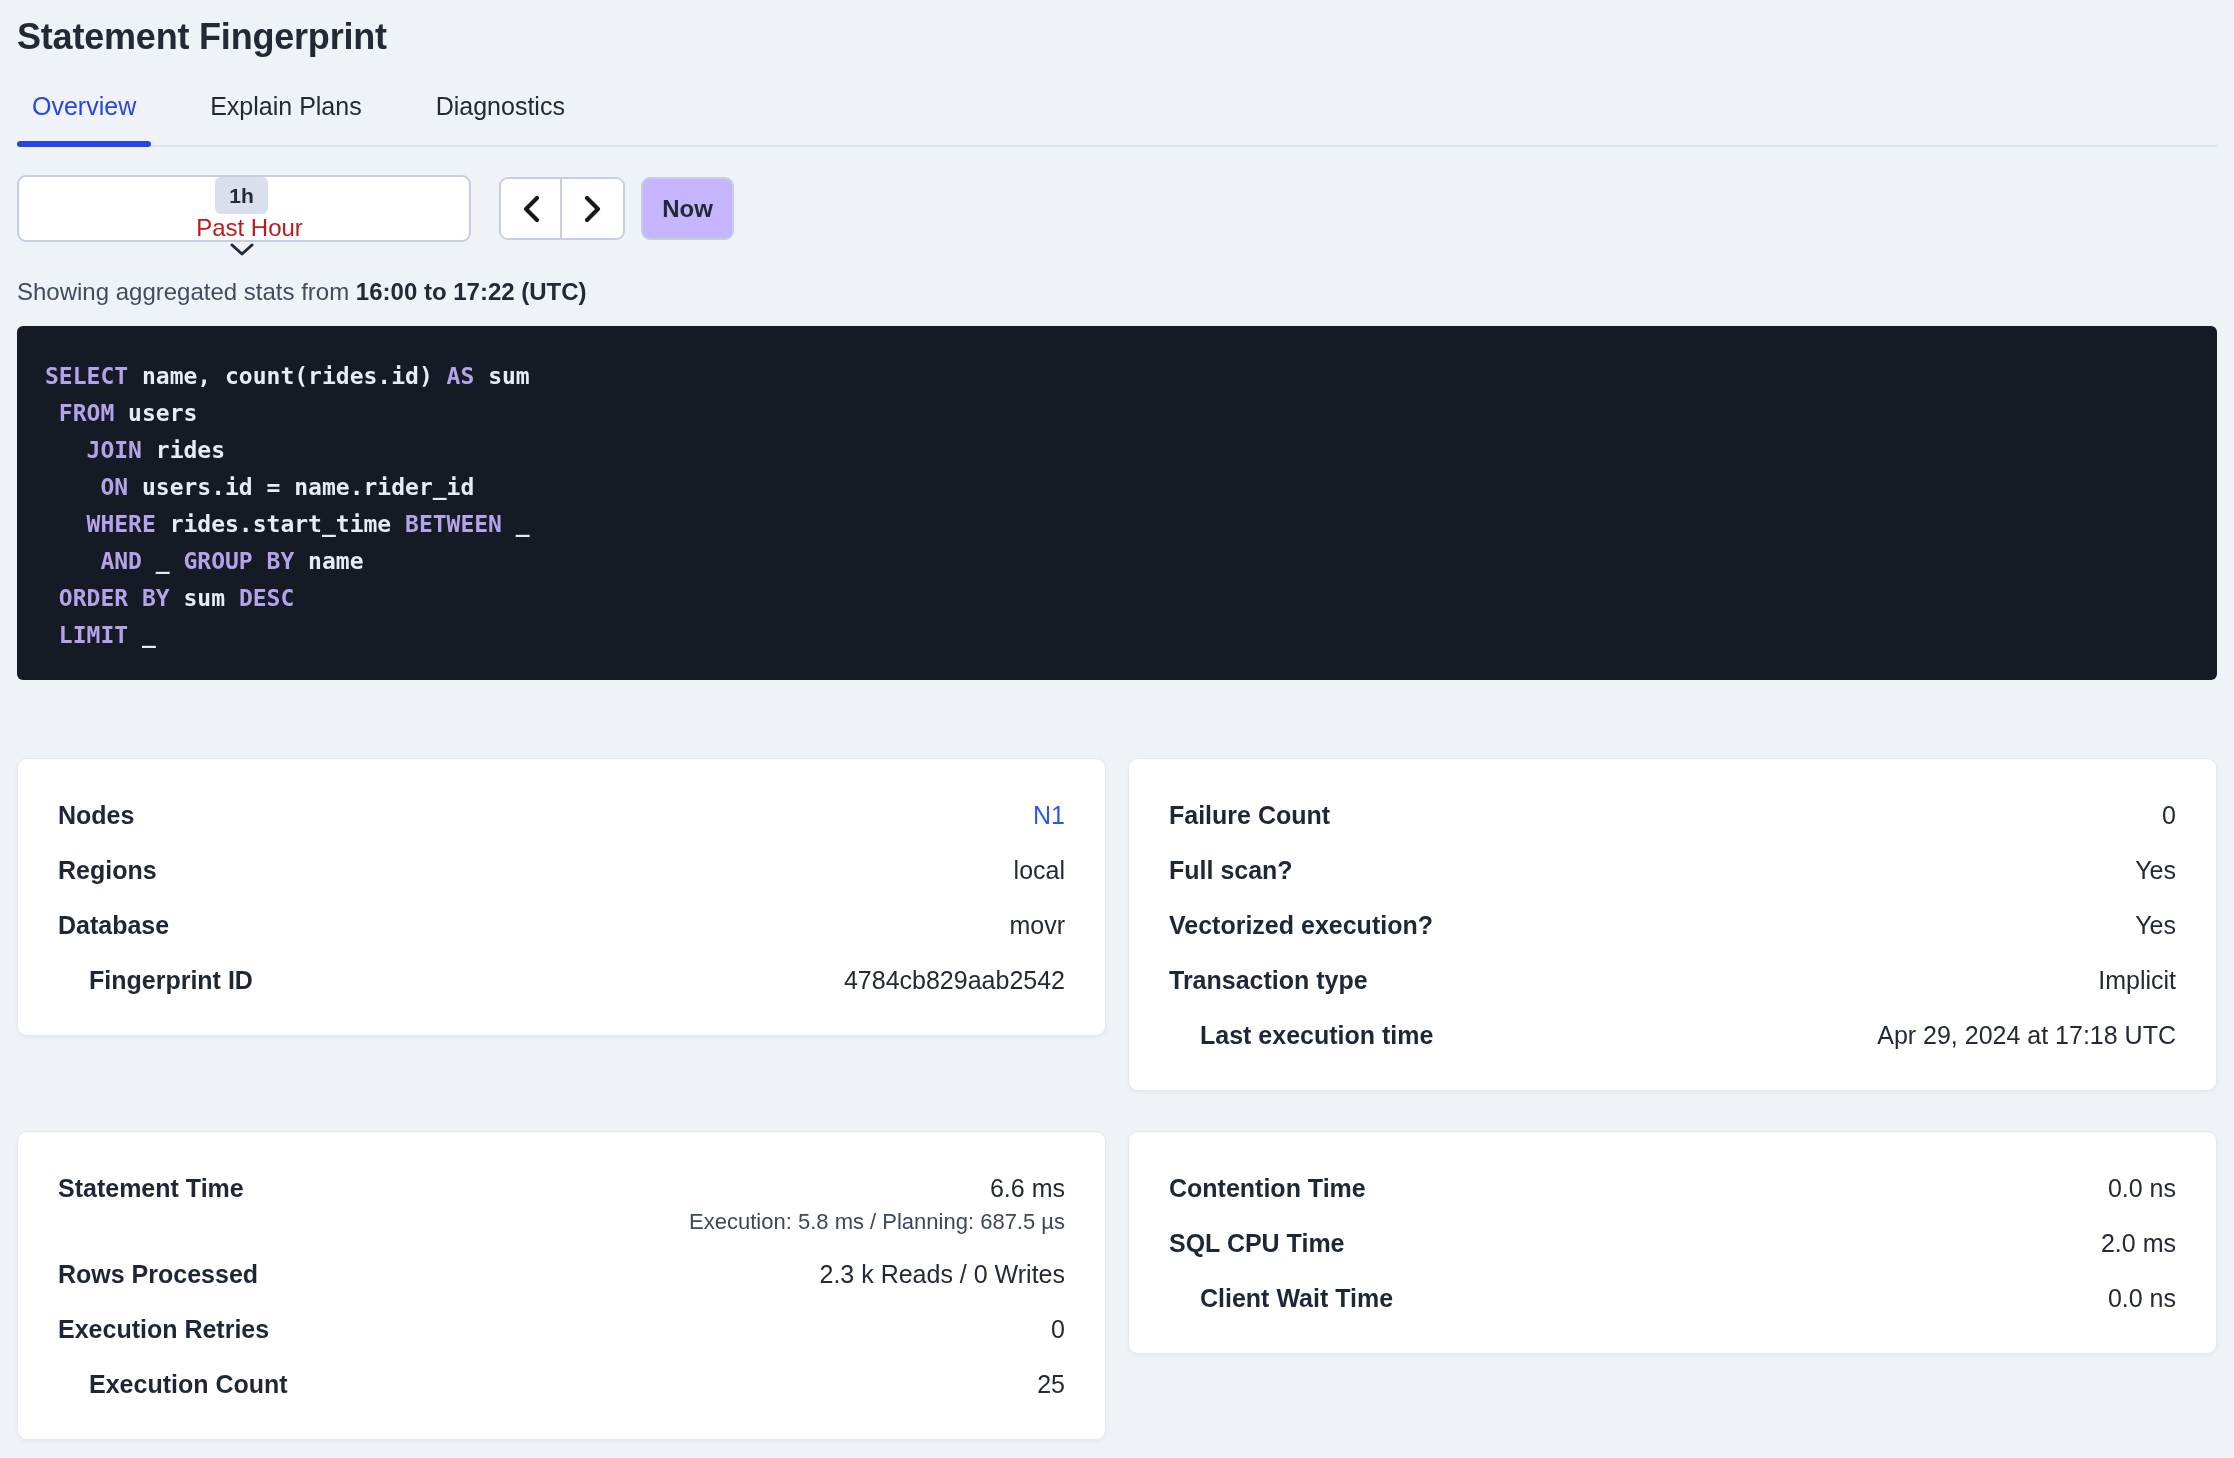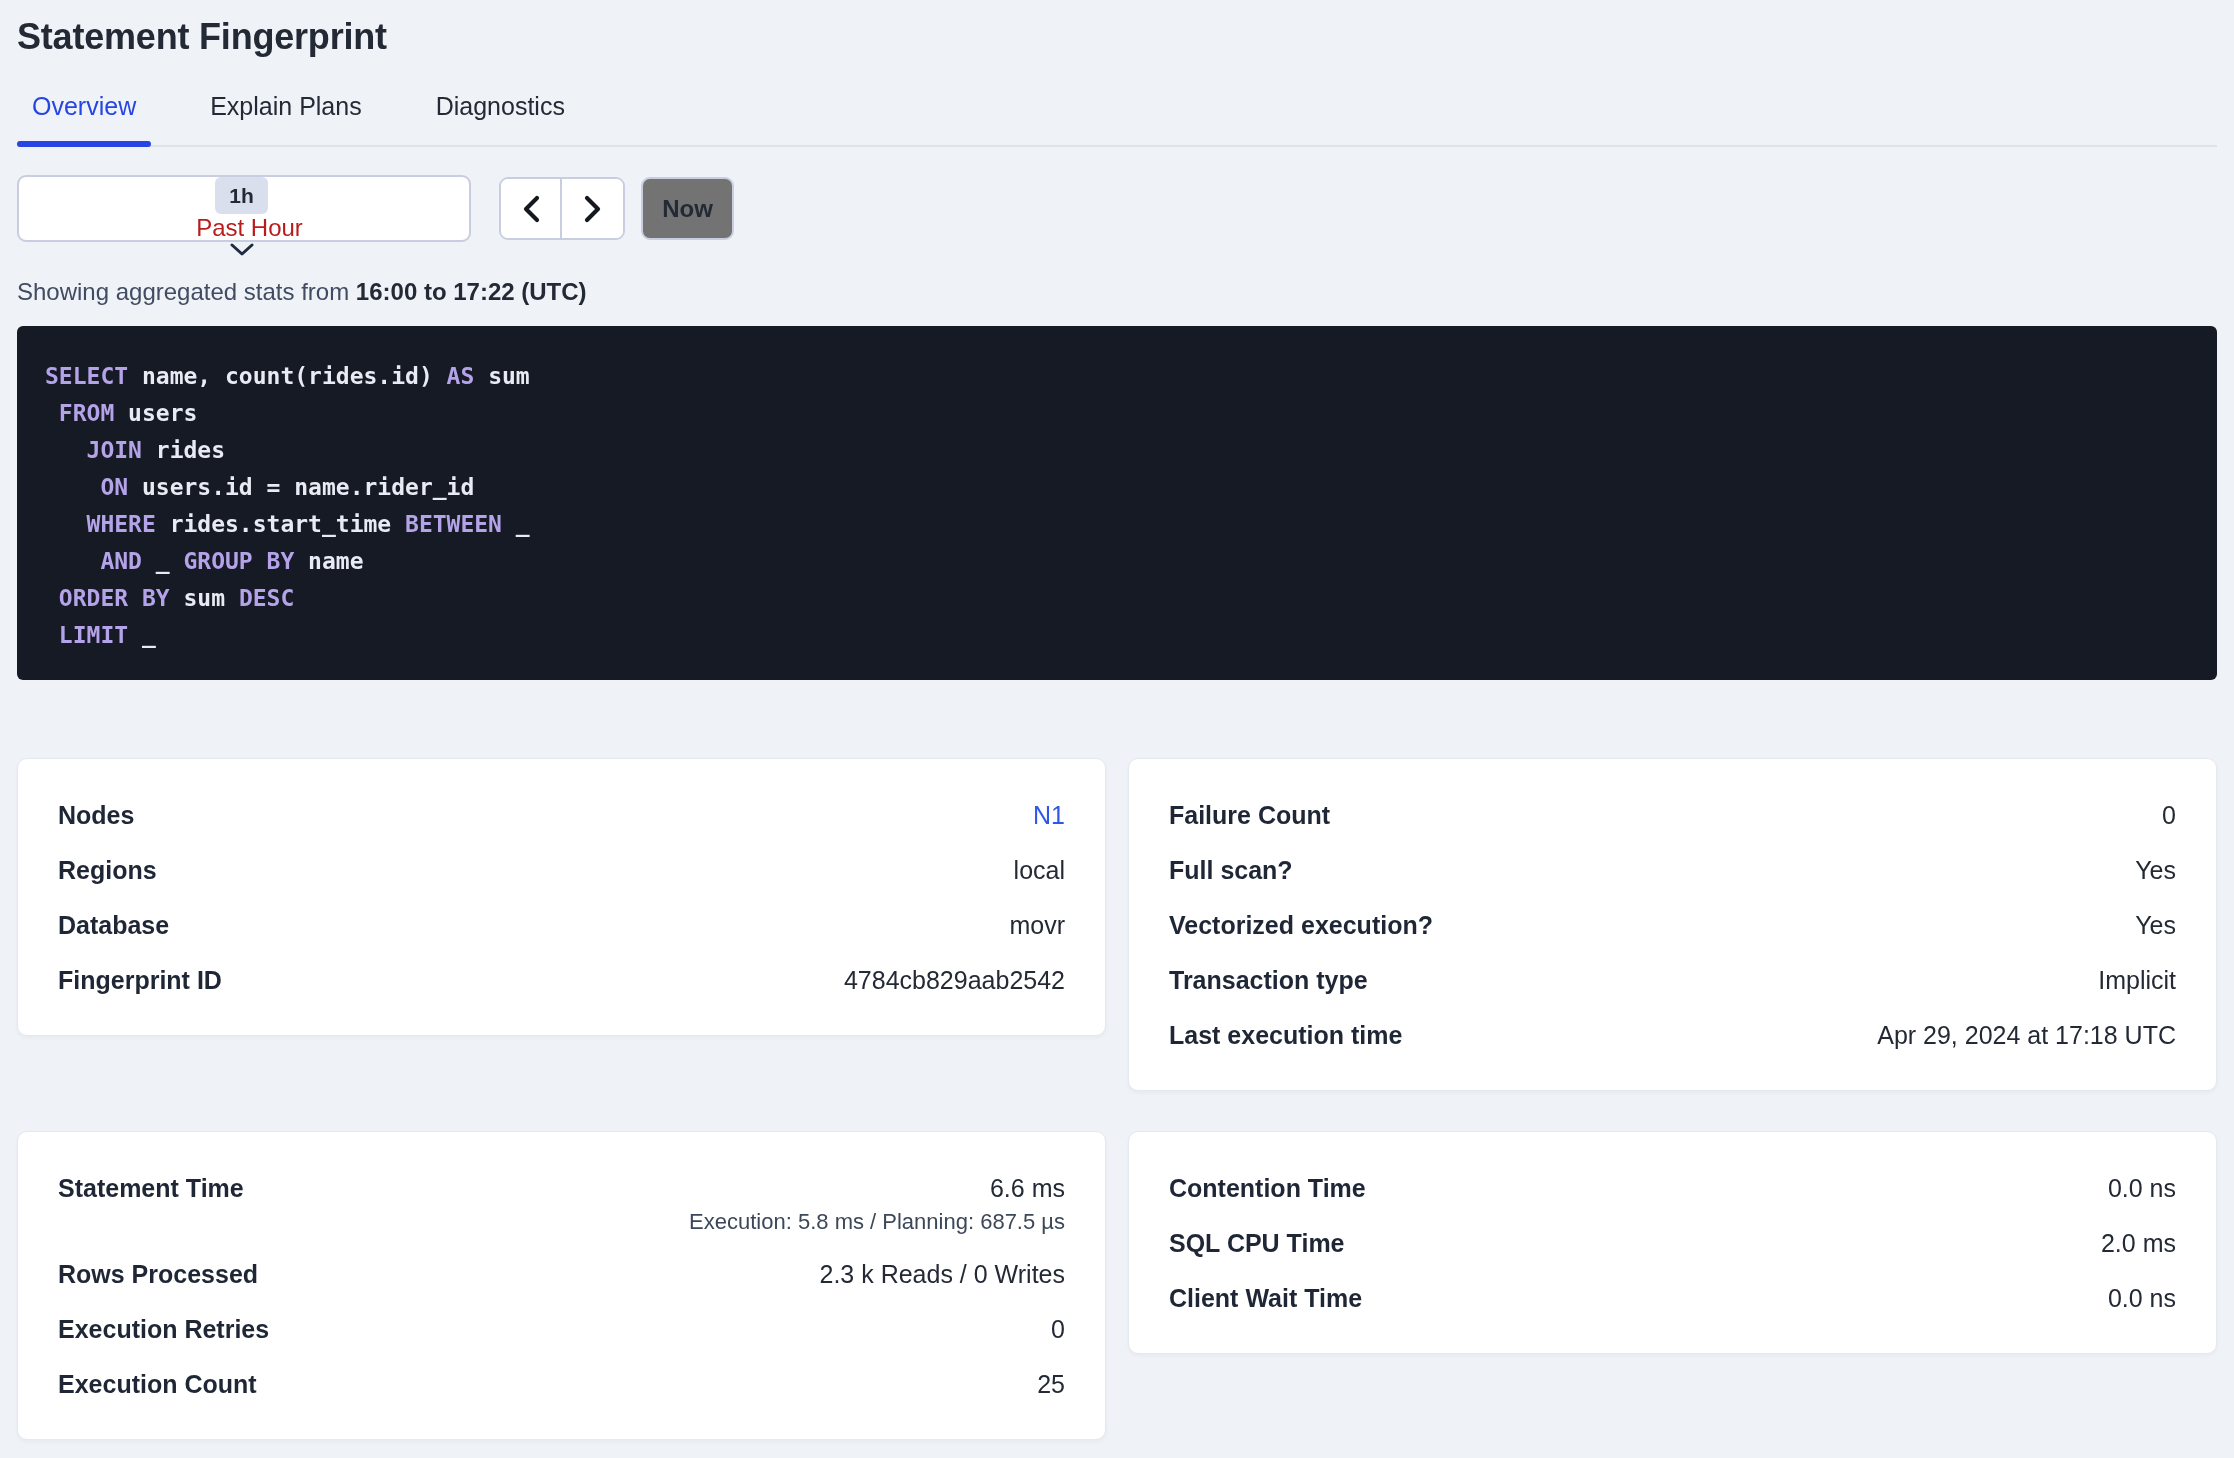--- a/index.html
+++ b/index.html
@@ -60,21 +60,21 @@
     overflow: hidden;
   }
   .arrow-btn {
     width: 61px; border: none; background: #fff;
     display: flex; align-items: center; justify-content: center;
     cursor: pointer; padding: 0;
   }
   .arrow-btn.prev { border-right: 2px solid #c8cddf; }
   .now-btn {
     margin-left: 16px; width: 93px; height: 63px;
-    background: #737373; border: 2px solid #c8cddf; border-radius: 9px;
+    background: #c4b5fd; border: 2px solid #c8cddf; border-radius: 9px;
     font-family: inherit; font-size: 24px; font-weight: 700; color: #242a35;
     cursor: pointer;
   }
 
   
   .agg-note { margin: 36px 0 0; font-size: 24px; color: #414b61; }
   .agg-note strong { font-weight: 700; color: #242a35; }
 
   
   .sql-box {
@@ -98,21 +98,21 @@
   .cards-row.second { margin-top: 40px; }
   .card {
     background: #fff; border: 1px solid #e4e8f1; border-radius: 10px;
     padding: 42px 40px 40px;
     box-shadow: 0 2px 4px rgba(36, 42, 53, 0.04);
   }
   .stat-row {
     display: flex; justify-content: space-between; align-items: flex-start;
     margin-bottom: 26px;
   }
-  .stat-row:last-child { margin-bottom: 0; }
+  .stat-row:last-child { margin-bottom: 0; margin-left: 31px; }
   .stat-label { font-size: 25px; font-weight: 700; color: #1f2736; line-height: 29px; }
   .stat-right { display: flex; flex-direction: column; align-items: flex-end; }
   .stat-value { font-size: 25px; color: #242a35; line-height: 29px; text-align: right; text-decoration: none; }
   a.stat-value { color: #2f56ea; cursor: pointer; }
   .stat-sub { font-size: 22px; color: #3c4759; margin-top: 6px; text-align: right; line-height: 25px; }
 </style>
 </head>
 <body>
 
 <div class="page">

